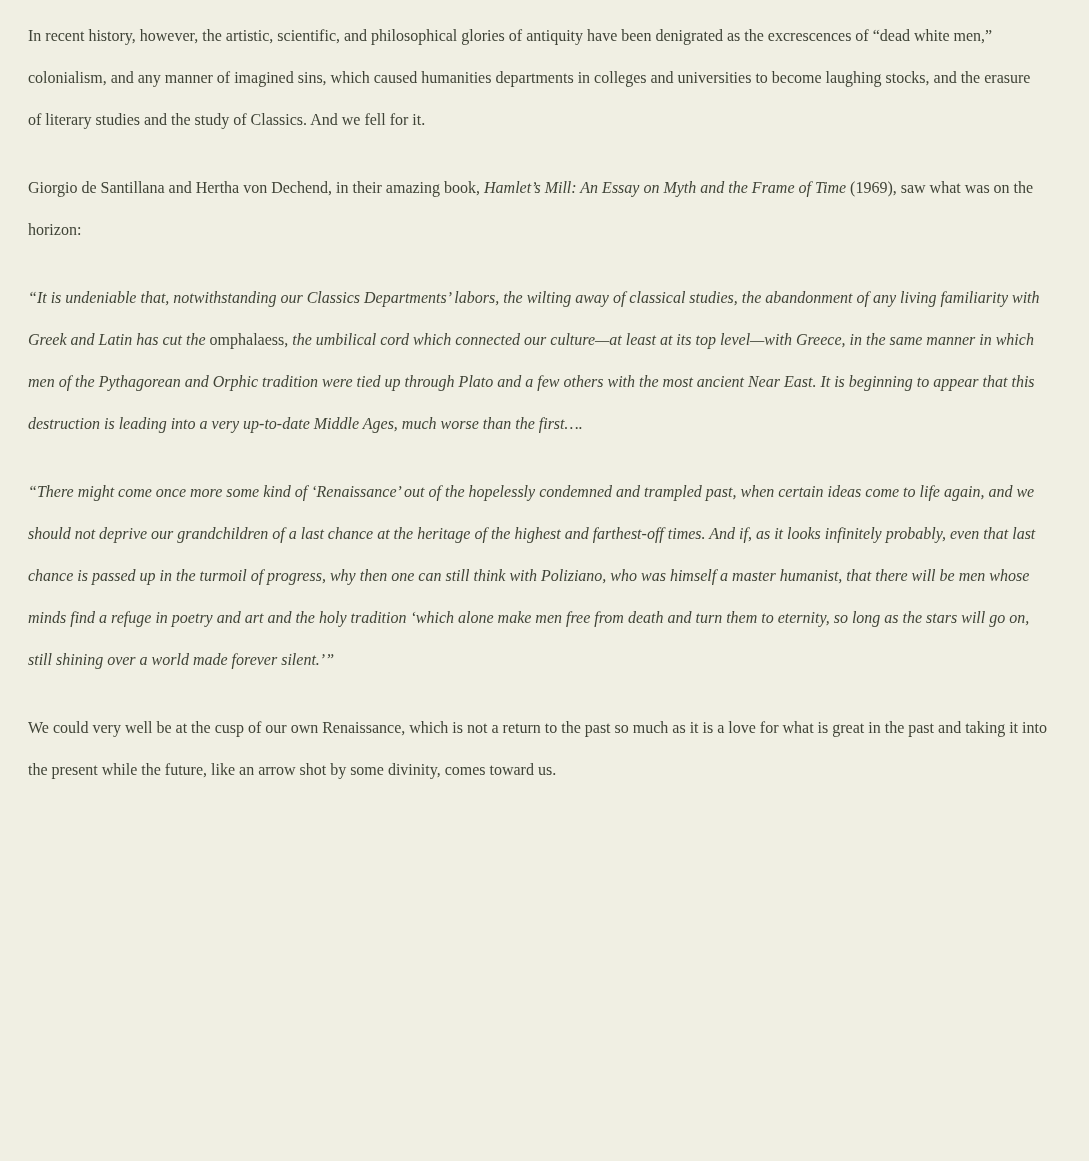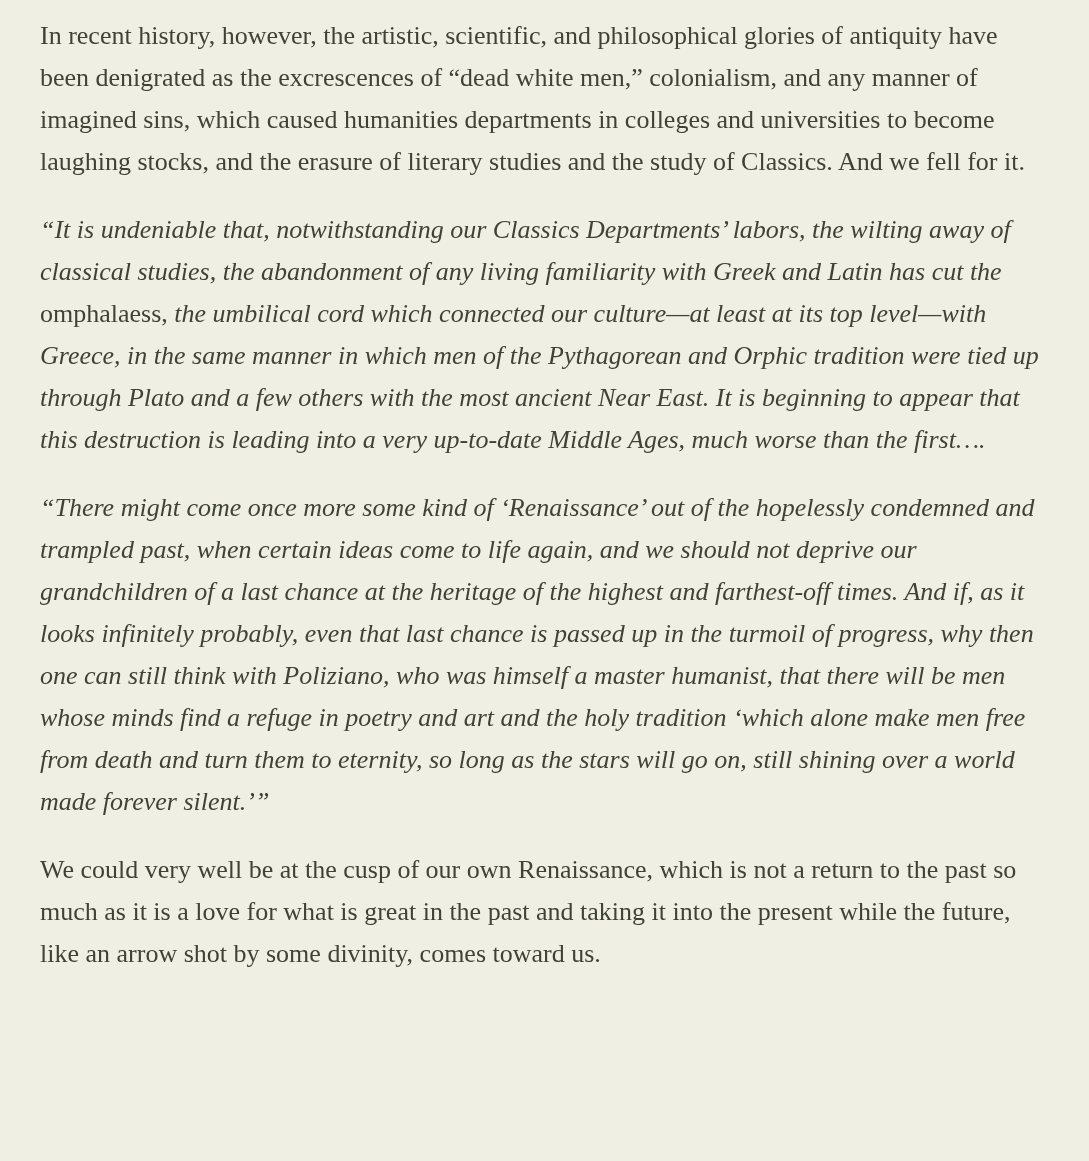--- a/index.html
+++ b/index.html
@@ -8,40 +8,41 @@
   }
   body {
     width: 1089px;
     height: 1161px;
     overflow: hidden;
     background: #f0efe3;
   }
   .article {
     box-sizing: border-box;
     width: 1089px;
-    padding: 15px 42px 0 40px;
+    padding: 15px 42px 0 28px;
     font-family: "Liberation Serif", serif;
-    font-size: 26px;
+    font-size: 16px;
     line-height: 42px;
     color: #3f4336;
     text-rendering: optimizeLegibility;
   }
   .paragraph {
     margin: 0 0 26px 0;
   }
   .run.italic {
     font-style: italic;
   }
   .run.normal {
     font-style: normal;
   }
 </style>
 </head>
 <body style="background: rgb(240, 239, 227);">
 
 <main class="article" style="color: rgb(63, 67, 54);">
   <div id="article-body">
       <p class="paragraph normal"><span class="run normal">In recent history, however, the artistic, scientific, and philosophical glories of antiquity have been denigrated as the excrescences of “dead white men,” colonialism, and any manner of imagined sins, which caused humanities departments in colleges and universities to become laughing stocks, and the erasure of literary studies and the study of Classics. And we fell for it.</span></p>
+      <p class="paragraph normal"><span class="run normal">Giorgio de Santillana and Hertha von Dechend, in their amazing book, </span><span class="run italic">Hamlet’s Mill: An Essay on Myth and the Frame of Time</span><span class="run normal"> (1969), saw what was on the horizon:</span></p>
       <p class="paragraph quote"><span class="run italic">“It is undeniable that, notwithstanding our Classics Departments’ labors, the wilting away of classical studies, the abandonment of any living familiarity with Greek and Latin has cut the </span><span class="run normal">omphalaess,</span><span class="run italic"> the umbilical cord which connected our culture—at least at its top level—with Greece, in the same manner in which men of the Pythagorean and Orphic tradition were tied up through Plato and a few others with the most ancient Near East. It is beginning to appear that this destruction is leading into a very up-to-date Middle Ages, much worse than the first….</span></p>
       <p class="paragraph quote"><span class="run italic">“There might come once more some kind of ‘Renaissance’ out of the hopelessly condemned and trampled past, when certain ideas come to life again, and we should not deprive our grandchildren of a last chance at the heritage of the highest and farthest-off times. And if, as it looks infinitely probably, even that last chance is passed up in the turmoil of progress, why then one can still think with Poliziano, who was himself a master humanist, that there will be men whose minds find a refuge in poetry and art and the holy tradition ‘which alone make men free from death and turn them to eternity, so long as the stars will go on, still shining over a world made forever silent.’”</span></p>
       <p class="paragraph normal"><span class="run normal">We could very well be at the cusp of our own Renaissance, which is not a return to the past so much as it is a love for what is great in the past and taking it into the present while the future, like an arrow shot by some divinity, comes toward us.</span></p>
     </div>
 </main>
 
 </body></html>

